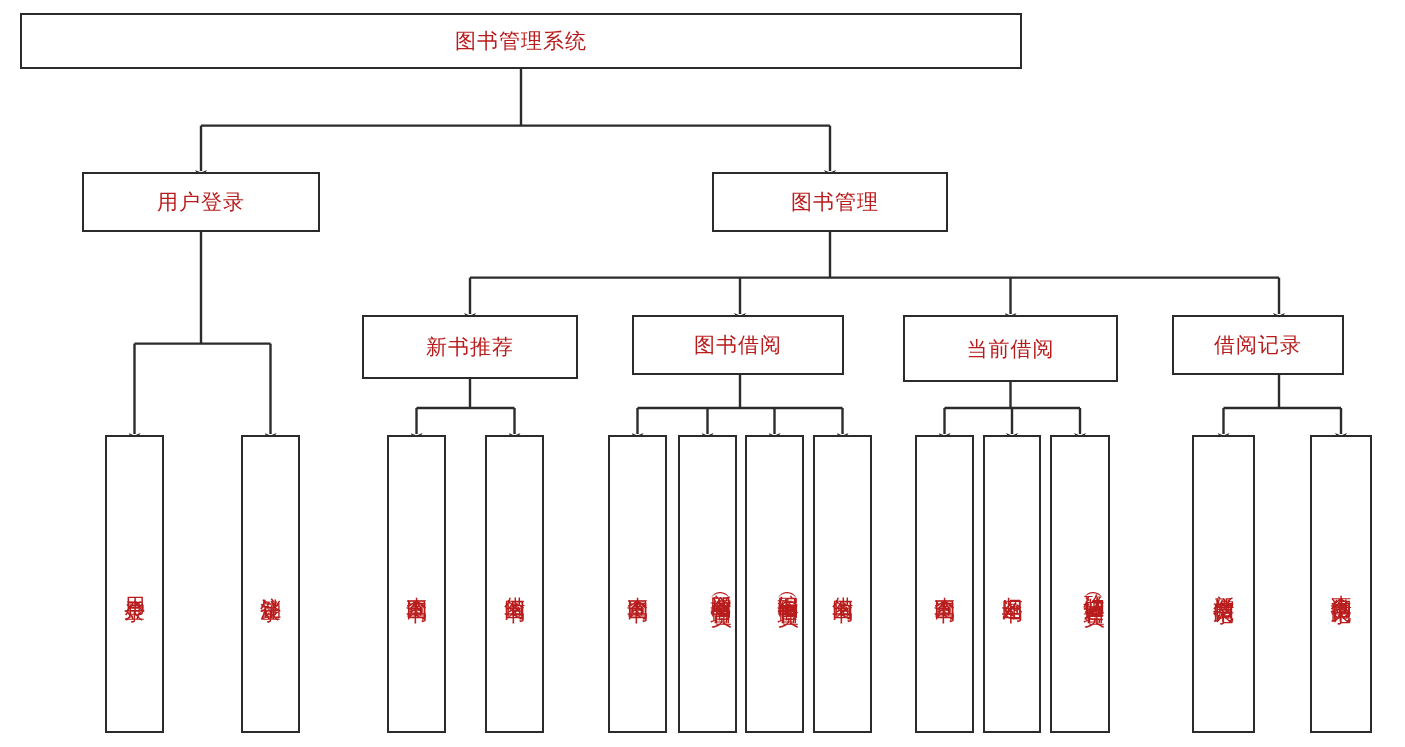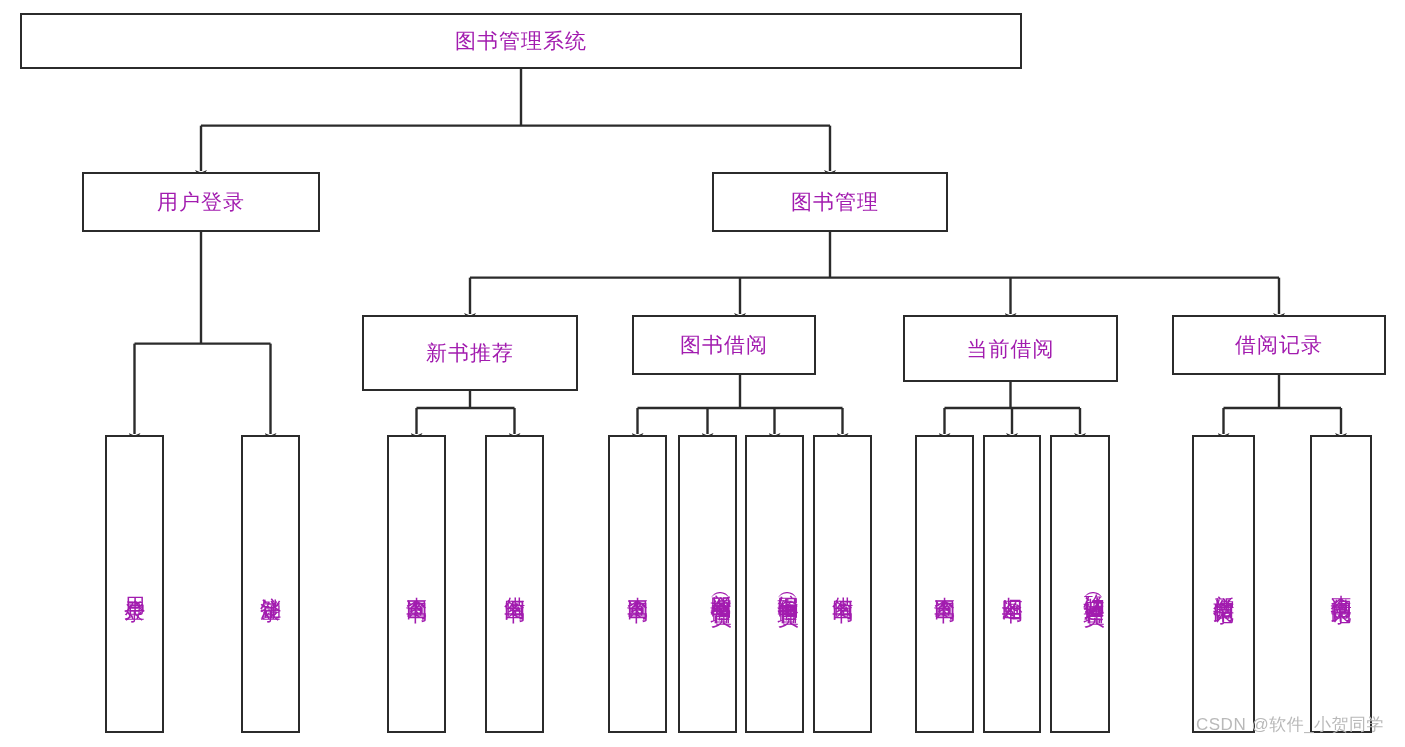--- a/index.html
+++ b/index.html
@@ -22,21 +22,21 @@
     left: 0;
     top: 0;
     width: 1405px;
     height: 747px;
   }
   .node {
     position: absolute;
     box-sizing: border-box;
     border: 2px solid #2b2b2b;
     background: #ffffff;
-    color: #a21caf;
+    color: #b91c1c;
     display: flex;
     align-items: center;
     justify-content: center;
     overflow: hidden;
   }
   .node-h {
     font-size: 21px;
     letter-spacing: 1px;
     line-height: 1.1;
     white-space: nowrap;
@@ -114,30 +114,30 @@
   <div id="nodes">
       <div class="node node-h" style="left: 20px; top: 13px; width: 1002px; height: 56px;">
         <span>图书管理系统</span>
       </div>
       <div class="node node-h" style="left: 82px; top: 172px; width: 238px; height: 60px;">
         <span>用户登录</span>
       </div>
       <div class="node node-h" style="left: 712px; top: 172px; width: 236px; height: 60px; padding-left: 10px;">
         <span>图书管理</span>
       </div>
-      <div class="node node-h" style="left: 362px; top: 315px; width: 216px; height: 76px;">
+      <div class="node node-h" style="left: 362px; top: 315px; width: 216px; height: 64px;">
         <span>新书推荐</span>
       </div>
-      <div class="node node-h" style="left: 632px; top: 315px; width: 184px; height: 60px;">
+      <div class="node node-h" style="left: 632px; top: 315px; width: 212px; height: 60px;">
         <span>图书借阅</span>
       </div>
       <div class="node node-h" style="left: 903px; top: 315px; width: 215px; height: 67px;">
         <span>当前借阅</span>
       </div>
-      <div class="node node-h" style="left: 1172px; top: 315px; width: 214px; height: 60px;">
+      <div class="node node-h" style="left: 1172px; top: 315px; width: 172px; height: 60px;">
         <span>借阅记录</span>
       </div>
       <div class="node node-v centered" style="left: 105px; top: 435px; width: 59px; height: 298px;">
         <span>用户登录</span>
       </div>
       <div class="node node-v centered" style="left: 241px; top: 435px; width: 59px; height: 298px;">
         <span>注销登录</span>
       </div>
       <div class="node node-v centered" style="left: 387px; top: 435px; width: 59px; height: 298px;">
         <span>查询图书</span>
@@ -166,14 +166,13 @@
       <div class="node node-v" style="left: 1050px; top: 435px; width: 60px; height: 298px;">
         <span>确认归还（管理员）</span>
       </div>
       <div class="node node-v centered" style="left: 1192px; top: 435px; width: 63px; height: 298px;">
         <span>新增借阅记录</span>
       </div>
       <div class="node node-v centered" style="left: 1310px; top: 435px; width: 62px; height: 298px;">
         <span>查询借阅记录</span>
       </div>
     </div>
-  <div class="watermark" style="left: 1196px; top: 713px;">CSDN @软件_小贺同学</div>
 </div>
 
 </body></html>

